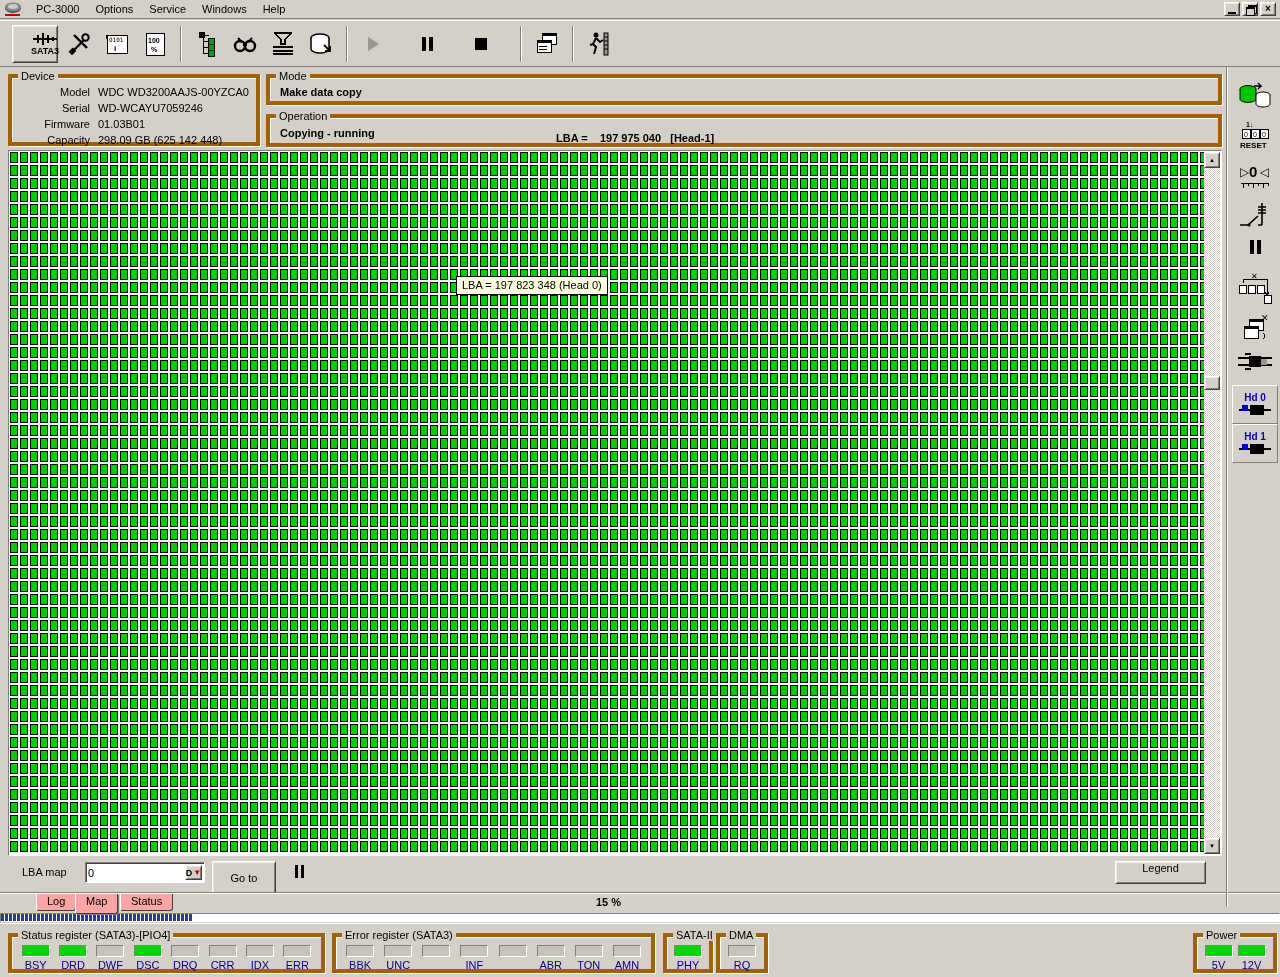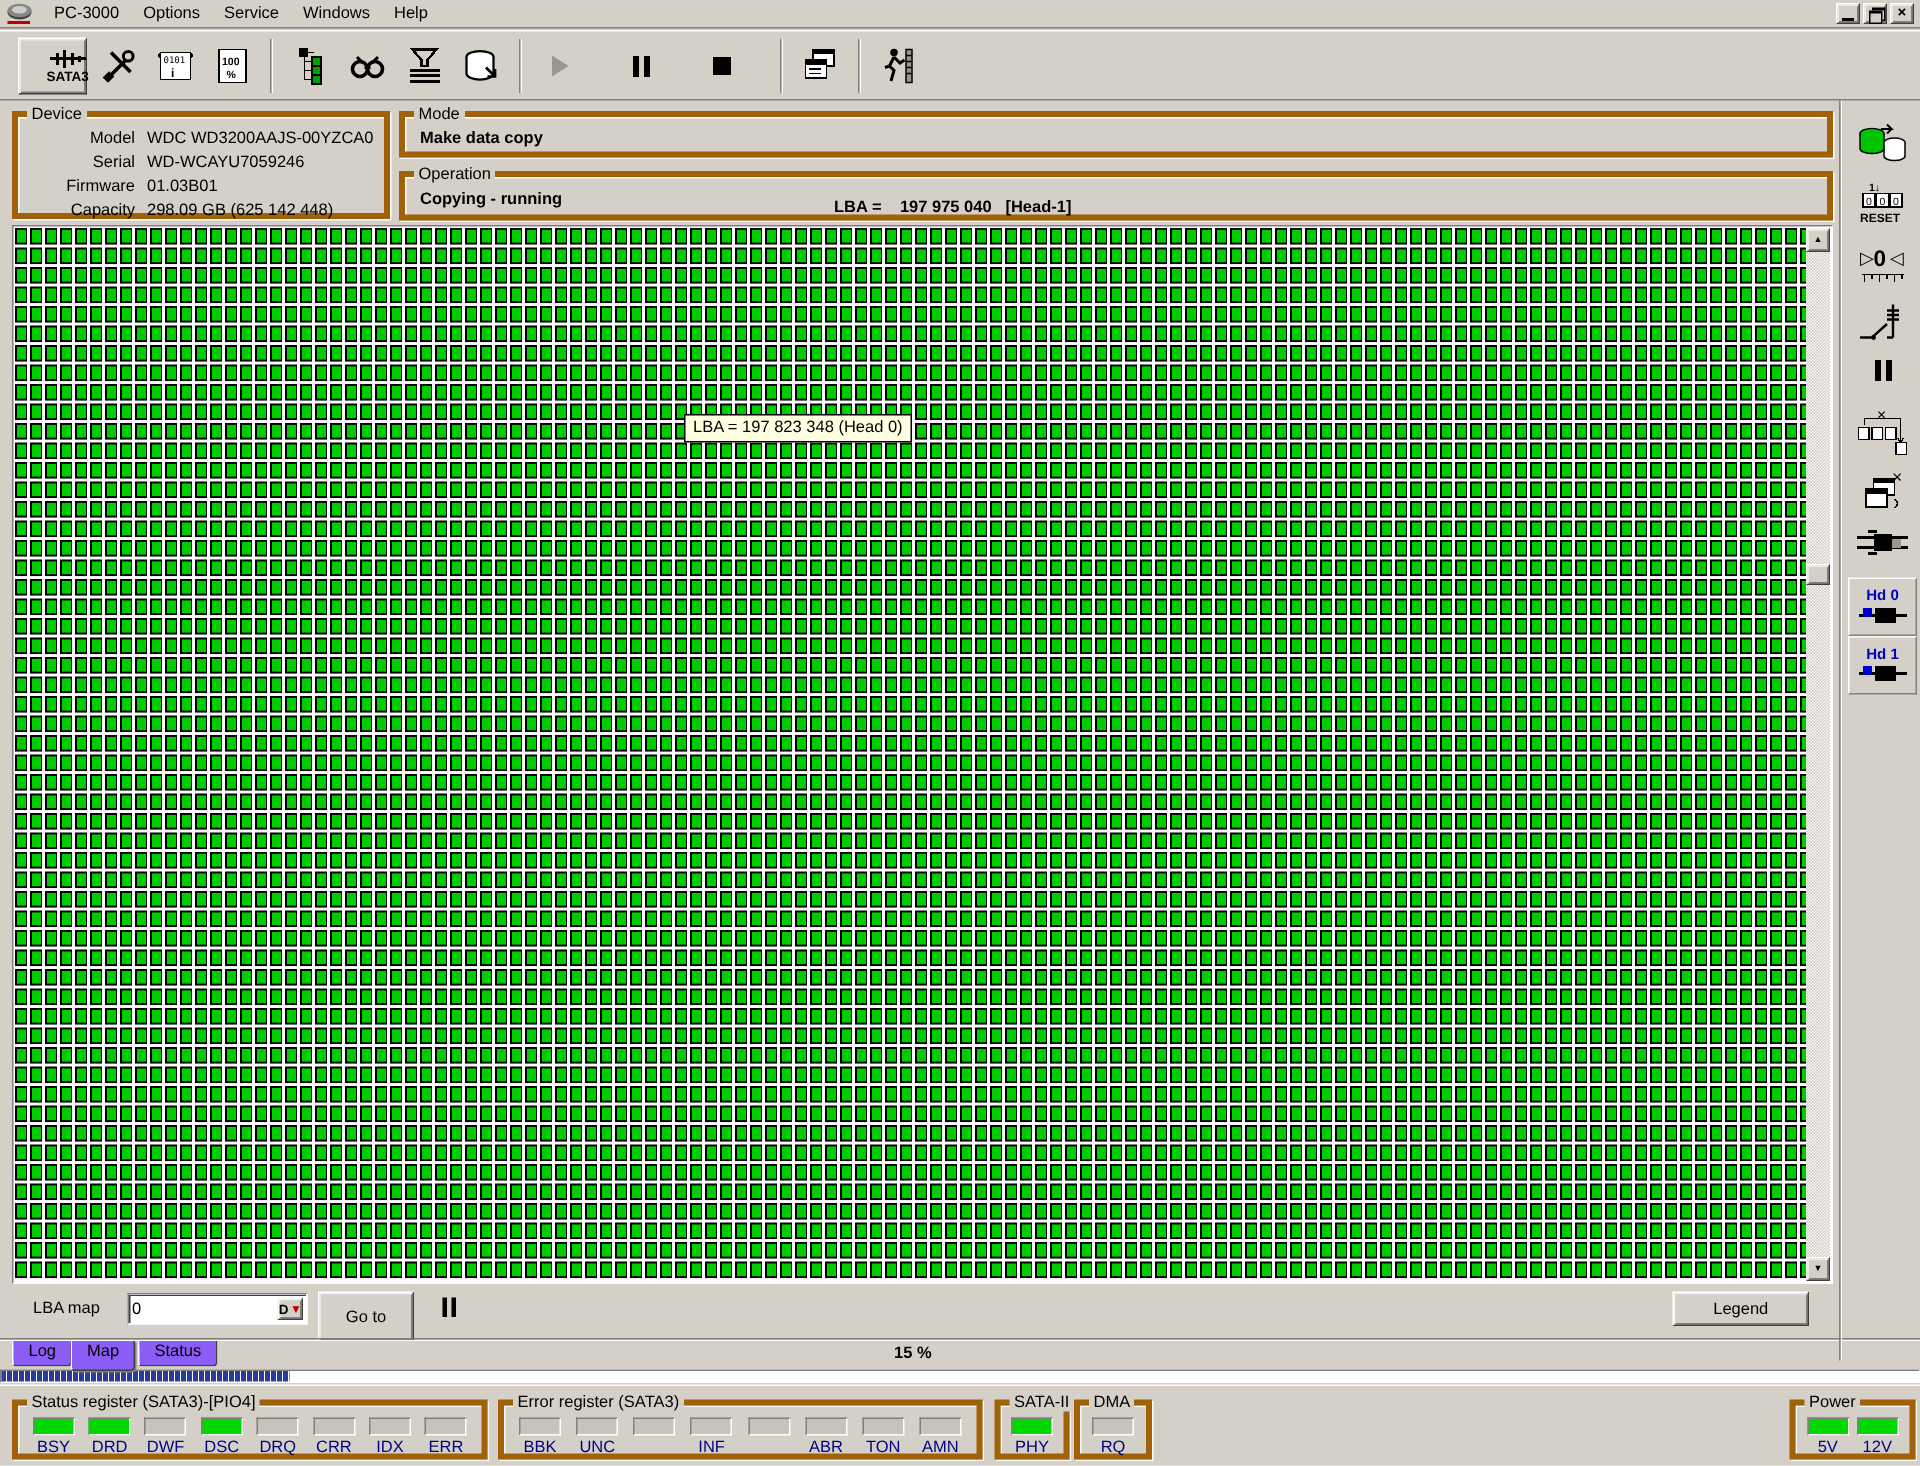--- a/index.html
+++ b/index.html
@@ -62,26 +62,26 @@
   #lba-input { position:absolute; left:2px; top:2px; width:98px; height:15px; border:0; outline:0;
                font-family:inherit; font-size:11px; }
   #lba-dd { position:absolute; right:2px; top:2px; width:17px; height:15px; display:flex;
             align-items:center; justify-content:center; font-size:9px; font-weight:bold; }
   #lba-dd .arr { color:#c00000; font-size:8px; margin-left:1px; }
   #goto-btn { position:absolute; left:212px; top:4px; width:64px; height:33px;
               display:flex; align-items:center; justify-content:center; }
   #lba-pause { position:absolute; left:295px; top:8px; display:flex; gap:3px; }
   #lba-pause i { display:block; width:3px; height:13px; background:#000; }
   #legend-btn { position:absolute; left:1115px; top:4px; width:91px; height:23px;
-                display:flex; align-items:center; justify-content:center; }
+                display:flex; align-items:flex-start; justify-content:center; }
   
   #tab-row { left:0; top:892px; width:1280px; height:21px; border-top:1px solid #808080;
              box-shadow: inset 0 1px 0 #fff; }
-  .tab { position:absolute; top:1px; background:#8b5cf6; border:1px solid; border-color:#d4d0c8 #404040 #404040 #fff;
-         border-top:none; border-radius:0 0 3px 3px; padding:1px 10px 2px; height:17px; }
+  .tab { position:absolute; top:1px; background:#fca5a5; border:1px solid; border-color:#d4d0c8 #404040 #404040 #fff;
+         border-top:none; border-radius:0 0 3px 3px; padding:1px 10px 2px; height:17px;margin-left:28px; }
   .tab.active { height:20px; z-index:2; box-shadow:1px 1px 0 #808080; }
   #pct-label { position:absolute; left:596px; top:3px; font-weight:bold; }
   #progress { left:0; top:913px; width:1280px; height:9px; background:#fff;
               border:1px solid; border-color:#808080 #fff #fff #808080; }
   #progress-fill { height:7px; background-image:repeating-linear-gradient(90deg, var(--pblue) 0 3px, #fff 3px 4px); }
   
   #bottom-panel { left:0; top:923px; width:1280px; height:54px; background:#d4d0c8;
                   border-top:1px solid #fff; }
   .reg-group { top:9px; height:40px; }
   .led-row { position:absolute; left:0; right:0; top:8px; display:flex; padding:0 5px; }

